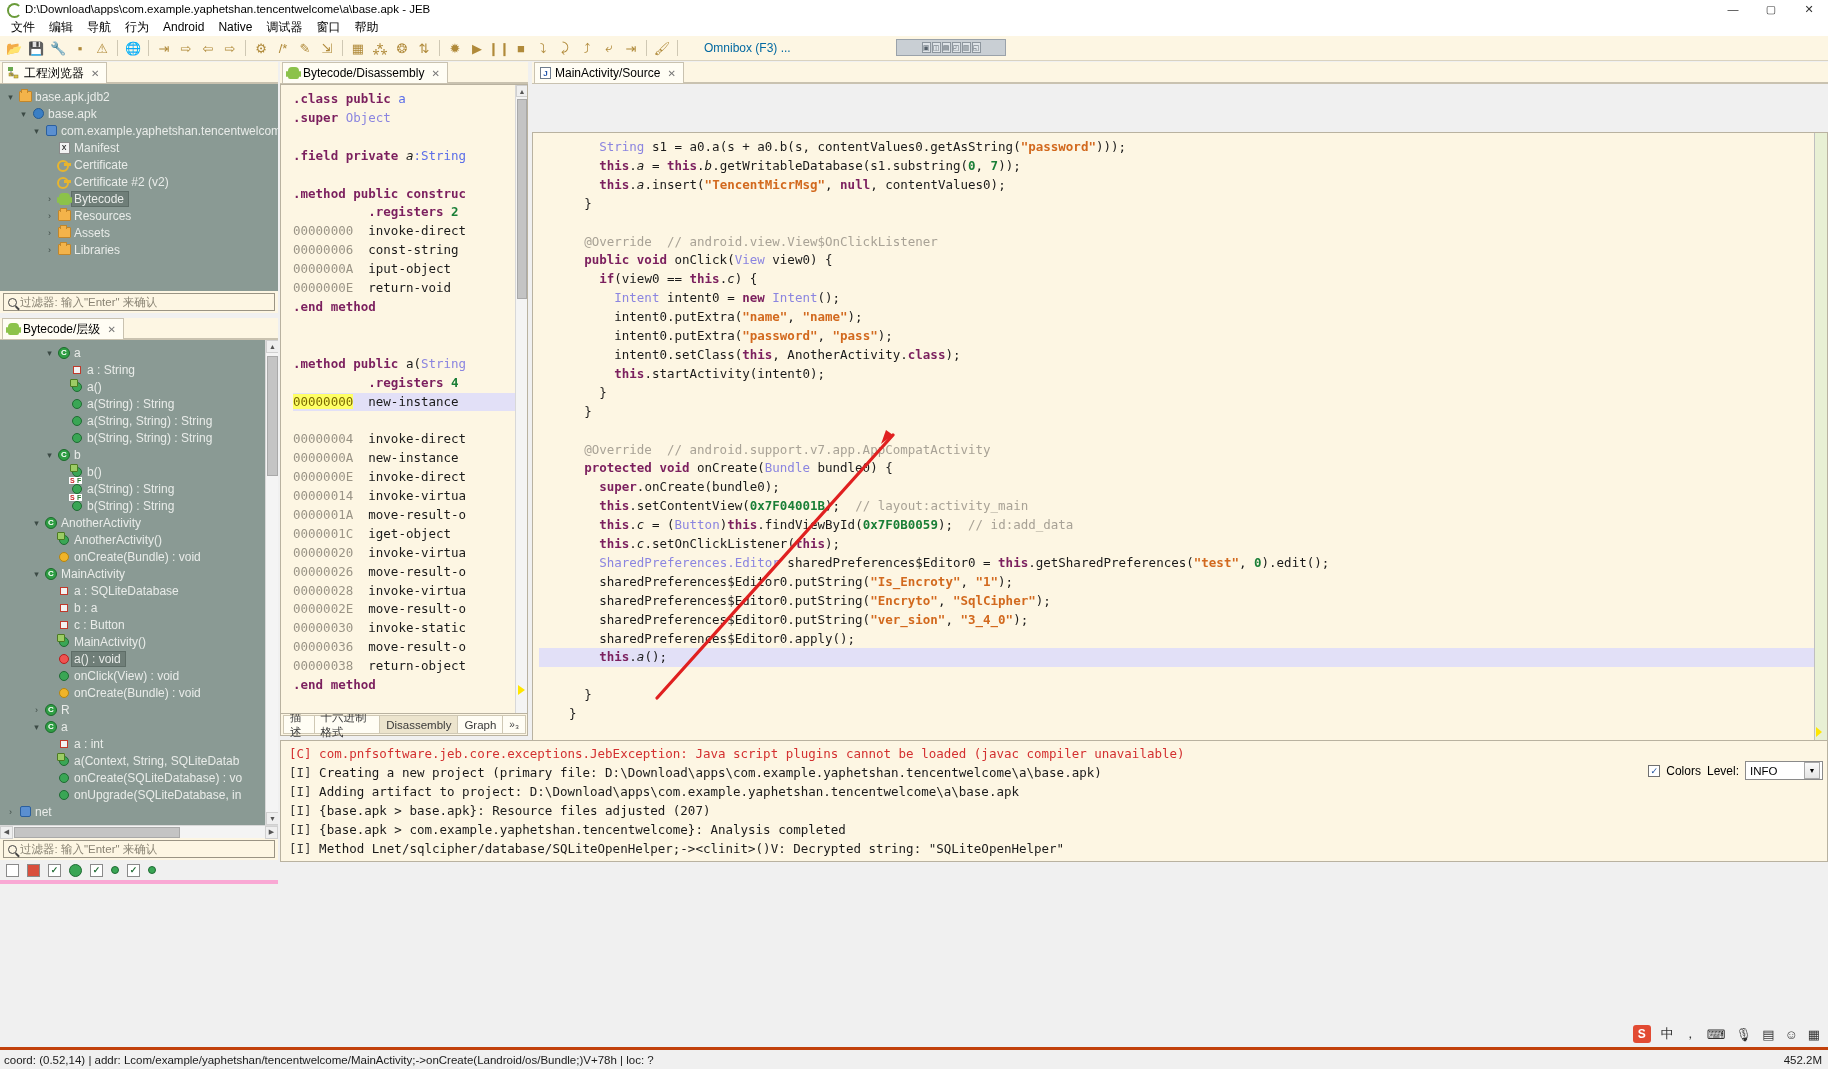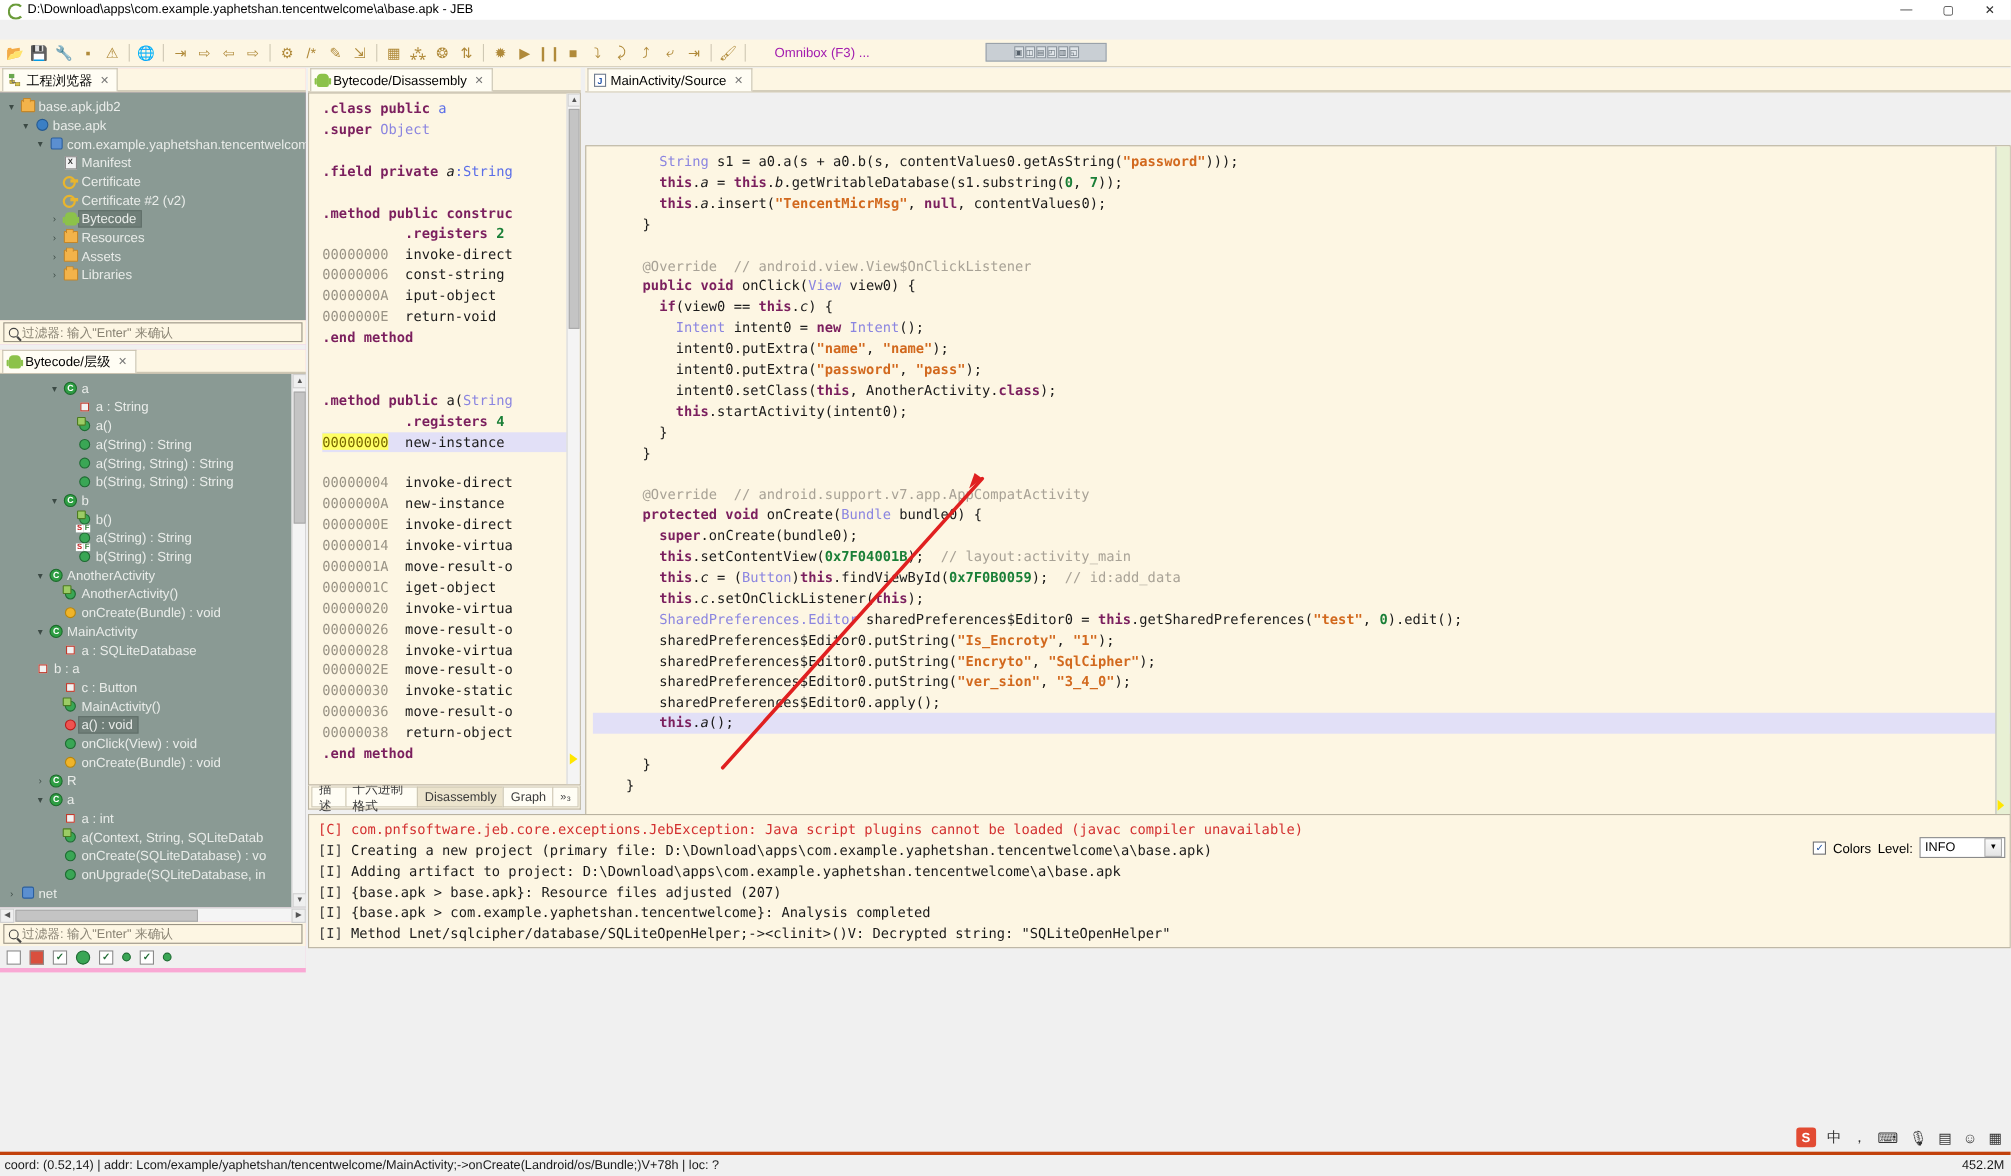--- a/index.html
+++ b/index.html
@@ -52,21 +52,21 @@
     border-bottom: 1px solid #d9d2c0;
     display: flex; align-items: center; padding-left: 3px;
   }
   .tb-ico {
     width: 20px; height: 20px; margin: 0 1px;
     display: flex; align-items: center; justify-content: center;
     font-size: 13px; color: #b08a3a; position: relative;
   }
   .tb-sep { width: 1px; height: 16px; background: #cfc8b4; margin: 0 4px; }
   .omnibox {
-    margin-left: 22px; font-size: 12px; color: #a21caf;
+    margin-left: 22px; font-size: 12px; color: #0369a1;
   }
   .toolbar-right-widget {
     position: absolute; left: 896px; top: 3px;
     width: 110px; height: 17px;
     background: #c9cfd4; border: 1px solid #9aa2aa;
     display: flex; align-items: center; justify-content: center;
     gap: 1px;
   }
   .trw-cell { width: 9px; height: 11px; background: #dfe4e8; border: 1px solid #8d969e; font-size: 7px; color:#55606a; display:flex;align-items:center;justify-content:center;}
 
@@ -311,20 +311,31 @@
   <div class="titlebar">
     <div class="app-icon"></div>
     <div class="title-text">D:\Download\apps\com.example.yaphetshan.tencentwelcome\a\base.apk - JEB</div>
     <div class="win-buttons">
       <div class="win-btn">—</div>
       <div class="win-btn">▢</div>
       <div class="win-btn close">✕</div>
     </div>
   </div>
 
+  <div class="menubar" id="menubar">
+      <div class="menu-item">文件</div>
+      <div class="menu-item">编辑</div>
+      <div class="menu-item">导航</div>
+      <div class="menu-item">行为</div>
+      <div class="menu-item">Android</div>
+      <div class="menu-item">Native</div>
+      <div class="menu-item">调试器</div>
+      <div class="menu-item">窗口</div>
+      <div class="menu-item">帮助</div>
+    </div>
 
   <div class="toolbar">
     <div id="toolbar-icons" style="display:flex;align-items:center;">
         <div class="tb-ico">📂</div>
         <div class="tb-ico">💾</div>
         <div class="tb-ico">🔧</div>
         <div class="tb-ico">▪</div>
         <div class="tb-ico">⚠</div>
         <div class="tb-sep"></div>
         <div class="tb-ico">🌐</div>
@@ -576,21 +587,21 @@
             </span>
             <span class="tlabel">MainActivity</span>
           </div>
           <div class="trow" style="padding-left: 43px;">
             <span class="twist"></span>
             <span class="tico">
               <span class="ic-field"></span>
             </span>
             <span class="tlabel">a : SQLiteDatabase</span>
           </div>
-          <div class="trow" style="padding-left: 18px;">
+          <div class="trow" style="padding-left: 43px;">
             <span class="twist"></span>
             <span class="tico">
               <span class="ic-field"></span>
             </span>
             <span class="tlabel">b : a</span>
           </div>
           <div class="trow" style="padding-left: 43px;">
             <span class="twist"></span>
             <span class="tico">
               <span class="ic-field"></span>

